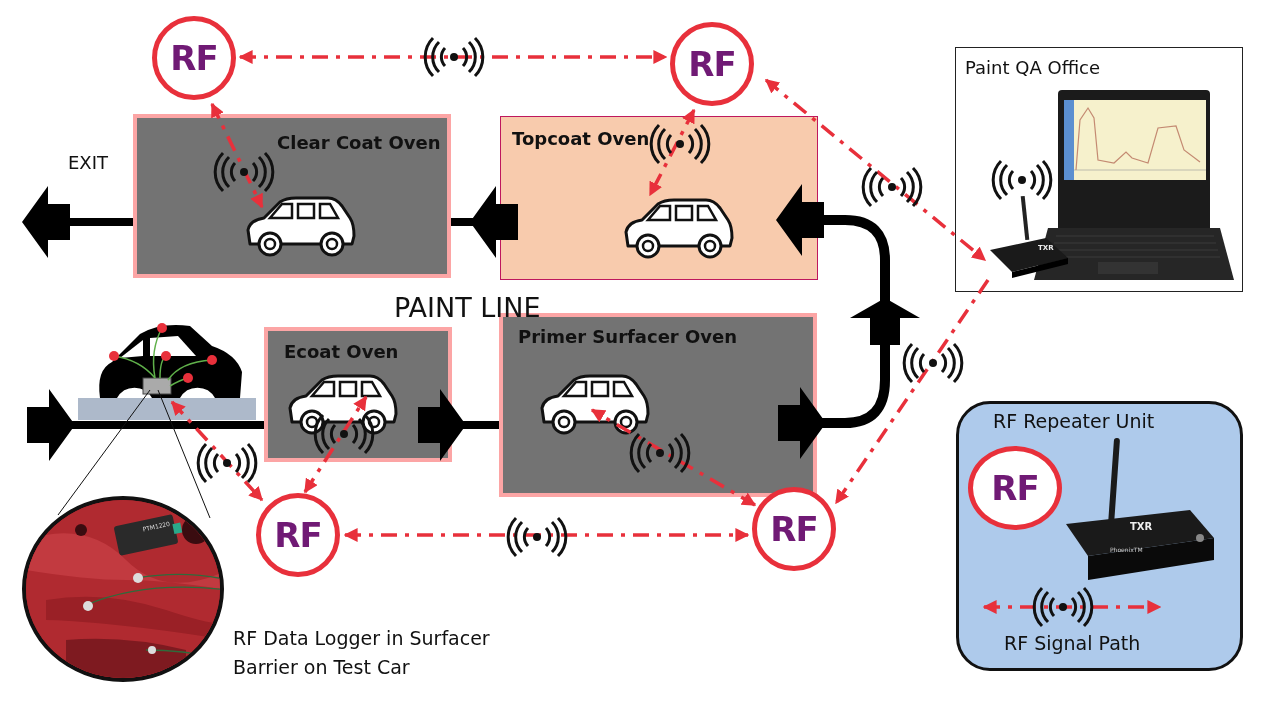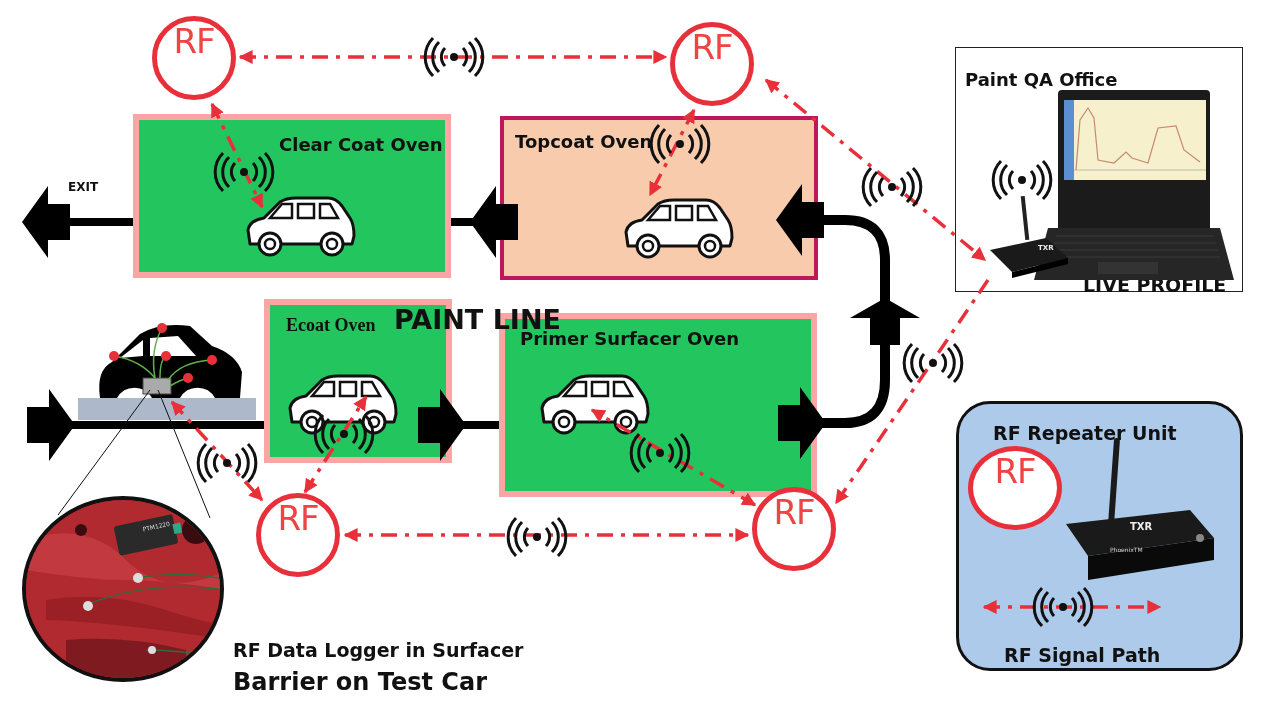--- a/index.html
+++ b/index.html
@@ -1,40 +1,40 @@
 <!DOCTYPE html>
 <html><head>
 <meta charset="utf-8">
 <style>
   html, body { margin: 0; padding: 0; }
   body { width: 1280px; height: 720px; background: #ffffff; position: relative; overflow: hidden;
          font-family: "DejaVu Sans", "Liberation Sans", sans-serif; }
   .oven { position: absolute; box-sizing: border-box; }
-  .oven.blue { background: #22c55e; border: 6px solid #fca5a5; }
-  .oven.peach { background: #f8cbad; border: 4px solid #be185d; }
+  .oven.blue { background: #737373; border: 4px solid #fca5a5; }
+  .oven.peach { background: #f8cbad; border: 1px solid #be185d; }
   .oven-label { position: absolute; font-weight: bold; font-size: 18px; color: #111; white-space: nowrap; }
   .rf-node { position: absolute; width: 84px; height: 84px; border: 5px solid #e8303b; border-radius: 50%;
-             box-sizing: border-box; background: #fff; display: flex; justify-content: center;
-             color: #ef4444; font-weight: normal; font-size: 34px; letter-spacing: -1px; }
-  .text { position: absolute; font-weight: bold; color: #111; white-space: nowrap; margin-top: 12px; }
+             box-sizing: border-box; background: #fff; display: flex; align-items: center; justify-content: center;
+             color: #701a75; font-weight: bold; font-size: 34px; letter-spacing: -1px; }
+  .text { position: absolute; font-weight: normal; color: #111; white-space: nowrap; }
   svg.layer { position: absolute; left: 0; top: 0; }
   .qa-box { position: absolute; left: 955px; top: 47px; width: 288px; height: 245px; border: 1px solid #222; box-sizing: border-box; background: #fff; }
   .rep-box { position: absolute; left: 956px; top: 401px; width: 287px; height: 270px; border: 3px solid #111; border-radius: 34px; box-sizing: border-box; background: #aecaeb; padding-left: 12px; }
   .zoom-circle { position: absolute; left: 22px; top: 496px; width: 202px; height: 186px; border-radius: 50%; border: 4px solid #111; box-sizing: border-box; overflow: hidden; background: #b3262e; }
 </style>
 </head>
 <body>
 
 <div class="oven blue" style="left:133px;top:114px;width:318px;height:164px;">
   <span class="oven-label" style="left:140px;top:14px;">Clear Coat Oven</span>
 </div>
 <div class="oven peach" style="left:500px;top:116px;width:318px;height:164px;">
   <span class="oven-label" style="left:11px;top:11px;">Topcoat Oven</span>
 </div>
-<div class="oven blue" style="left:264px;top:299px;width:188px;height:164px;font-family:Liberation Serif, serif;">
+<div class="oven blue" style="left:264px;top:327px;width:188px;height:135px;">
   <span class="oven-label" style="left:16px;top:10px;">Ecoat Oven</span>
 </div>
 <div class="oven blue" style="left:499px;top:313px;width:318px;height:184px;">
   <span class="oven-label" style="left:15px;top:9px;">Primer Surfacer Oven</span>
 </div>
 
 <div class="qa-box">
   <span class="text" style="left:9px;top:9px;font-size:18px;">Paint QA Office</span>
   <span class="text" style="left:127px;top:214px;font-size:19px;">LIVE PROFILE</span>
 </div>
@@ -205,15 +205,15 @@
     <span>RF</span>
   </div>
 <div class="rf-node" style="left:752px;top:487px;">
     <span>RF</span>
   </div>
 <div class="rf-node" style="left:968px;top:446px;width:94px;height:84px;">
     <span>RF</span>
   </div>
 
 <span class="text" style="left:394px;top:292px;font-size:27px;">PAINT LINE</span>
-<span class="text" style="left:68px;top:168px;font-size:12px;">EXIT</span>
+<span class="text" style="left:68px;top:152px;font-size:18px;">EXIT</span>
 <span class="text" style="left:233px;top:627px;font-size:19px;">RF Data Logger in Surfacer</span>
-<span class="text" style="left:233px;top:656px;font-size:24px;">Barrier on Test Car</span>
+<span class="text" style="left:233px;top:656px;font-size:19px;">Barrier on Test Car</span>
 
 </body></html>

